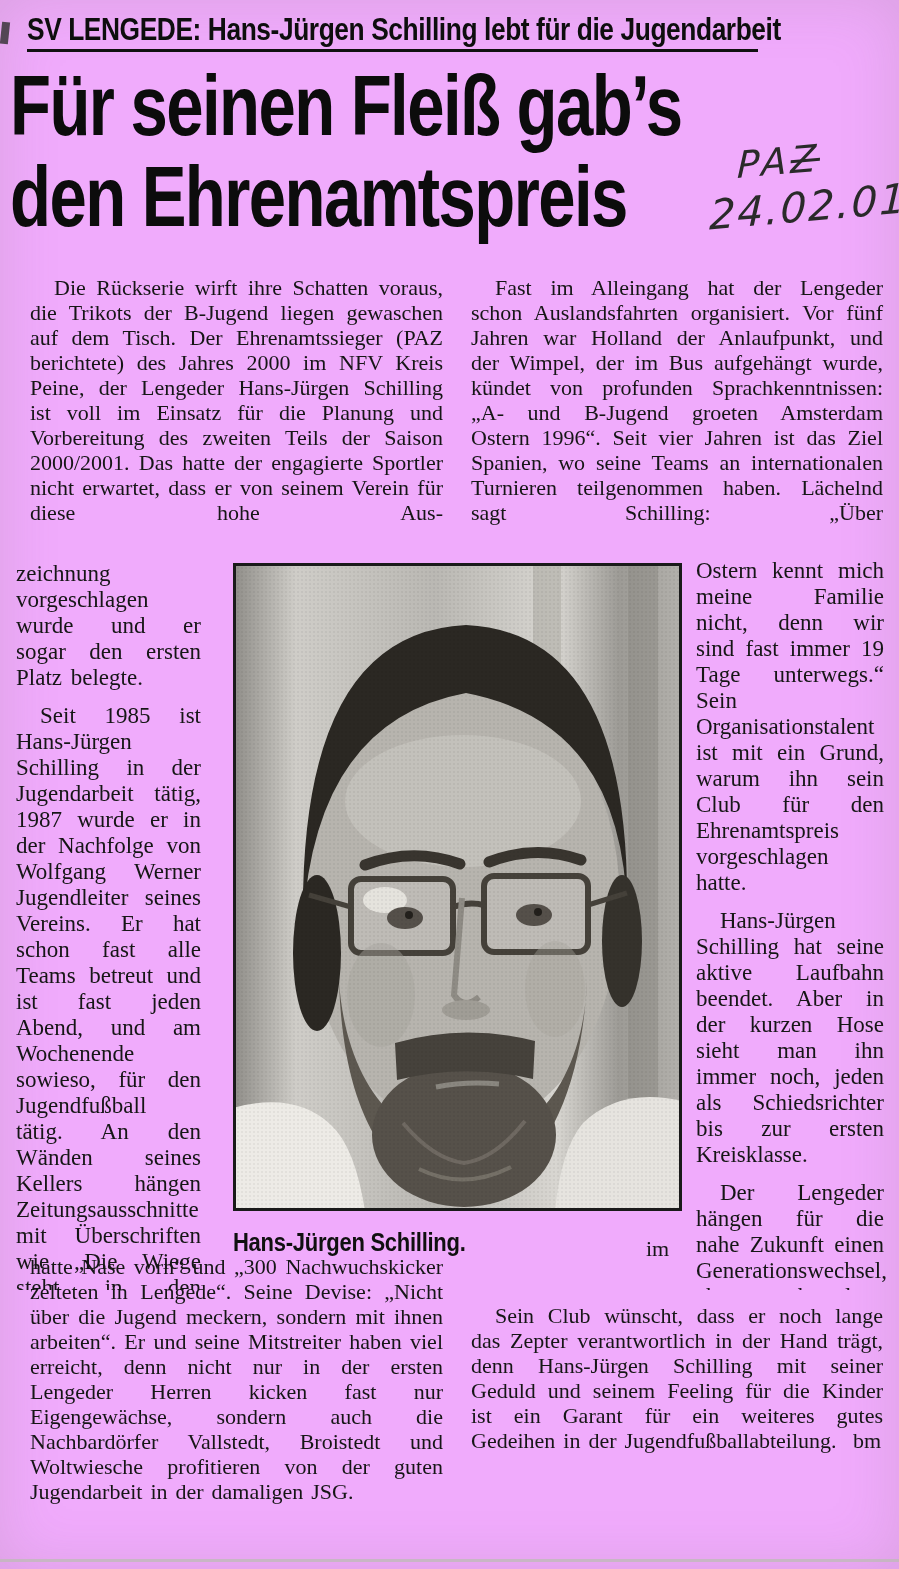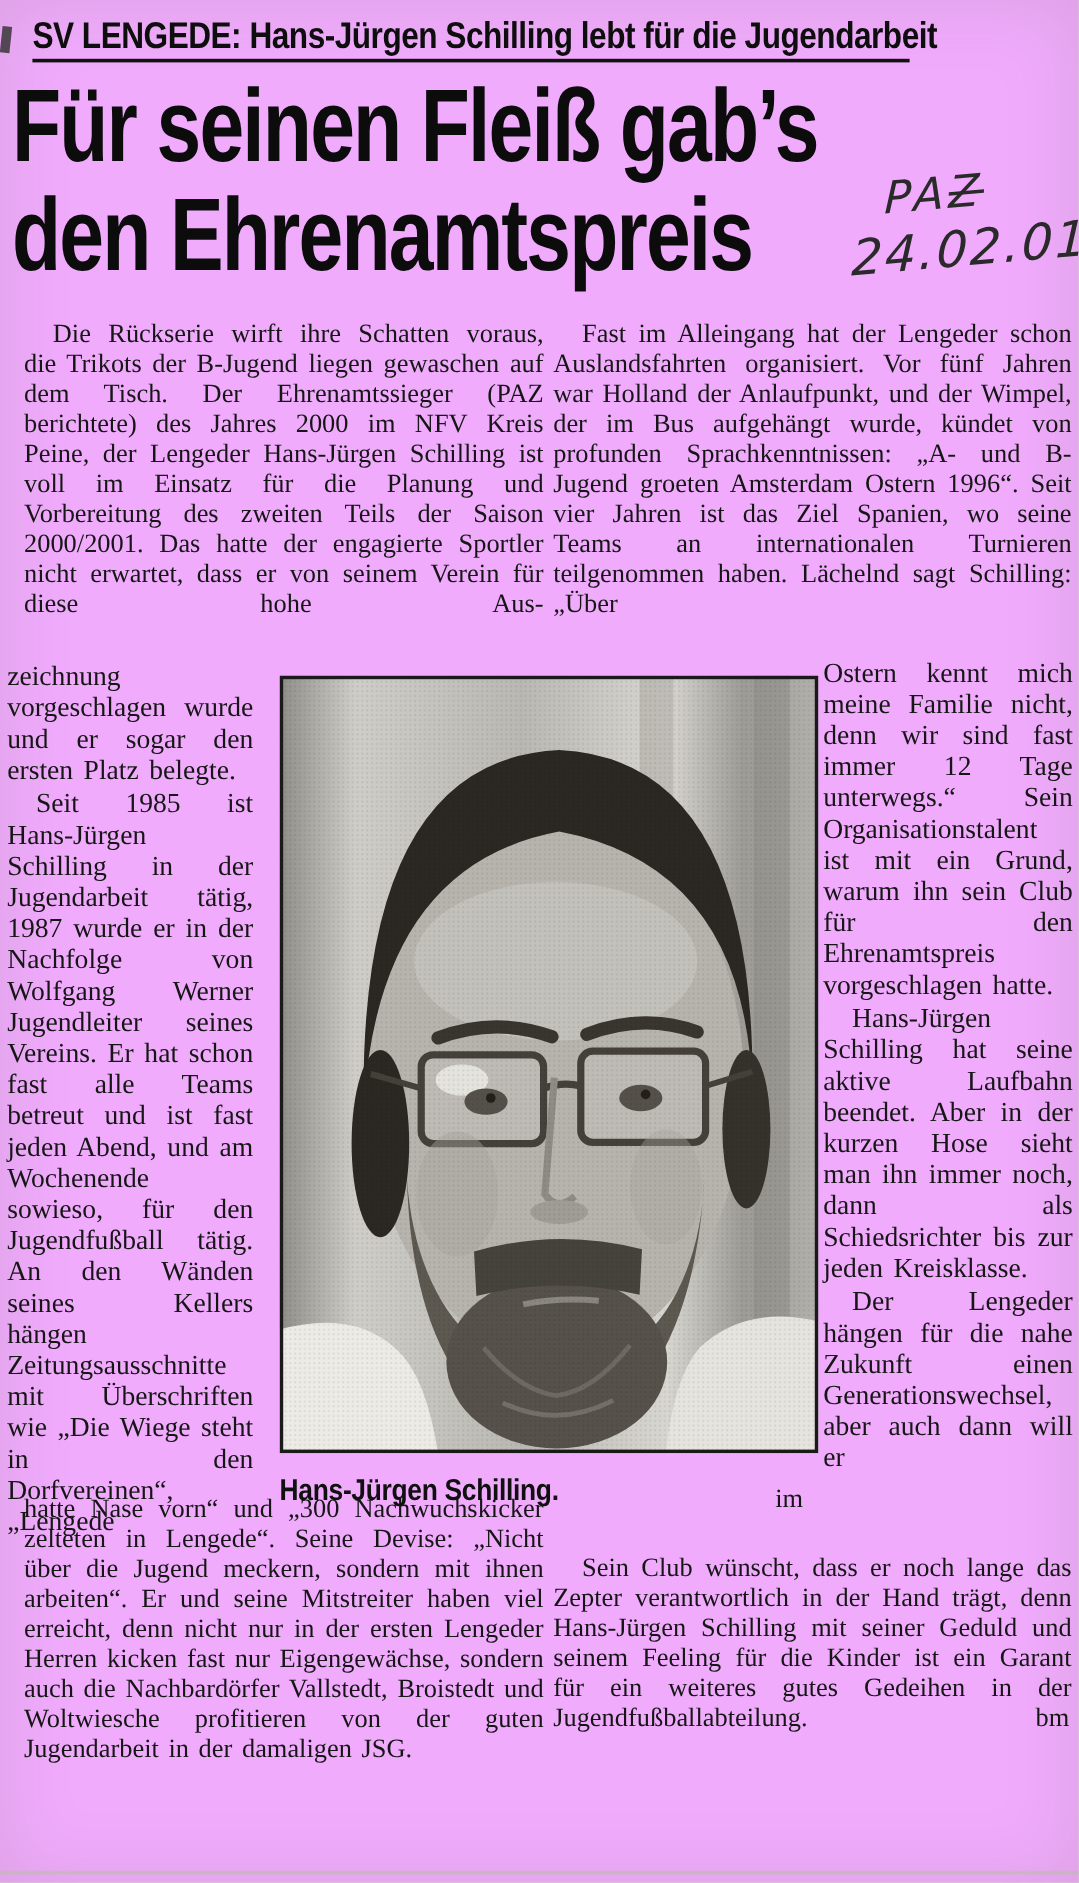--- a/index.html
+++ b/index.html
@@ -40,21 +40,21 @@
   .hand-line1{font-size:37px;letter-spacing:4px;padding-left:26px;}
   .hand-z{text-decoration:line-through;text-decoration-thickness:3px;}
   .hand-line2{font-size:41px;letter-spacing:2px;margin-top:2px;}
   
   .tb{
     position:absolute;overflow:hidden;
     font-size:22px;line-height:25px;
     text-align:justify;text-justify:inter-word;
     word-spacing:2.5px;hyphens:auto;-webkit-hyphens:auto;
   }
-  .tb p{margin:2px;}
+  .tb p{margin:12px;}
   .narrow{font-size:23px;line-height:26px;word-spacing:3px;}
   .ind{text-indent:24px;}
   .jlast{text-align-last:justify;}
   .lt{left:18px;top:263px;width:437px;height:287px;}
   .ln{left:4px;top:549px;width:209px;height:741px;}
   .lb{left:18px;top:1242px;width:437px;height:262px;}
   .rt{left:459px;top:263px;width:436px;height:284px;}
   .rn{left:684px;top:546px;width:212px;height:744px;}
   .rb{left:459px;top:1291px;width:436px;height:272px;}
   .rb .bylined{position:relative;}
@@ -101,22 +101,22 @@
     <p class="ind jlast">Seit 1985 ist Hans-Jürgen Schilling in der Jugendarbeit tätig, 1987 wurde er in der Nachfolge von Wolfgang Werner Jugendleiter seines Vereins. Er hat schon fast alle Teams betreut und ist fast jeden Abend, und am Wochenende sowieso, für den Jugendfußball tätig. An den Wänden seines Kellers hängen Zeitungsausschnitte mit Überschriften wie „Die Wiege steht in den Dorfvereinen“, „Lengede</p>
   </div>
   <div class="tb lb">
     <p>hatte Nase vorn“ und „300 Nachwuchskicker zelteten in Lengede“. Seine Devise: „Nicht über die Jugend meckern, sondern mit ihnen arbeiten“. Er und seine Mitstreiter haben viel erreicht, denn nicht nur in der ersten Lengeder Herren kicken fast nur Eigengewächse, sondern auch die Nachbardörfer Vallstedt, Broistedt und Woltwiesche profitieren von der guten Jugendarbeit in der damaligen JSG.</p>
   </div>
 
   <div class="tb rt">
     <p class="ind jlast">Fast im Alleingang hat der Lengeder schon Auslandsfahrten organisiert. Vor fünf Jahren war Holland der Anlaufpunkt, und der Wimpel, der im Bus aufgehängt wurde, kündet von profunden Sprachkenntnissen: „A- und B-Jugend groeten Amsterdam Ostern 1996“. Seit vier Jahren ist das Ziel Spanien, wo seine Teams an internationalen Turnieren teilgenommen haben. Lächelnd sagt Schilling: „Über</p>
   </div>
   <div class="tb narrow rn">
-    <p>Ostern kennt mich meine Familie nicht, denn wir sind fast immer 12 Tage unterwegs.“ Sein Organisationstalent ist mit ein Grund, warum ihn sein Club für den Ehrenamtspreis vorgeschlagen hatte.</p>
-    <p class="ind">Hans-Jürgen Schilling hat seine aktive Laufbahn beendet. Aber in der kurzen Hose sieht man ihn immer noch, dann als Schiedsrichter bis zur jeden Kreisklasse.</p>
+    <p>Ostern kennt mich meine Familie nicht, denn wir sind fast immer 19 Tage unterwegs.“ Sein Organisationstalent ist mit ein Grund, warum ihn sein Club für den Ehrenamtspreis vorgeschlagen hatte.</p>
+    <p class="ind">Hans-Jürgen Schilling hat seine aktive Laufbahn beendet. Aber in der kurzen Hose sieht man ihn immer noch, jeden als Schiedsrichter bis zur ersten Kreisklasse.</p>
     <p class="ind jlast">Der Lengeder hängen für die nahe Zukunft einen Generationswechsel, aber auch dann will er</p>
   </div>
   <div class="tb rb">
     <p class="ind bylined"><span>Sein Club wünscht, dass er noch lange das Zepter verantwortlich in der Hand trägt, denn Hans-Jürgen Schilling mit seiner Geduld und seinem Feeling für die Kinder ist ein Garant für ein weiteres gutes Gedeihen in der Jugendfußballabteilung.</span><span class="byline">bm</span></p>
   </div>
 
   <span class="orphan">im</span>
 
   <figure class="photo">
     <svg viewBox="0 0 449 648" xmlns="http://www.w3.org/2000/svg">

